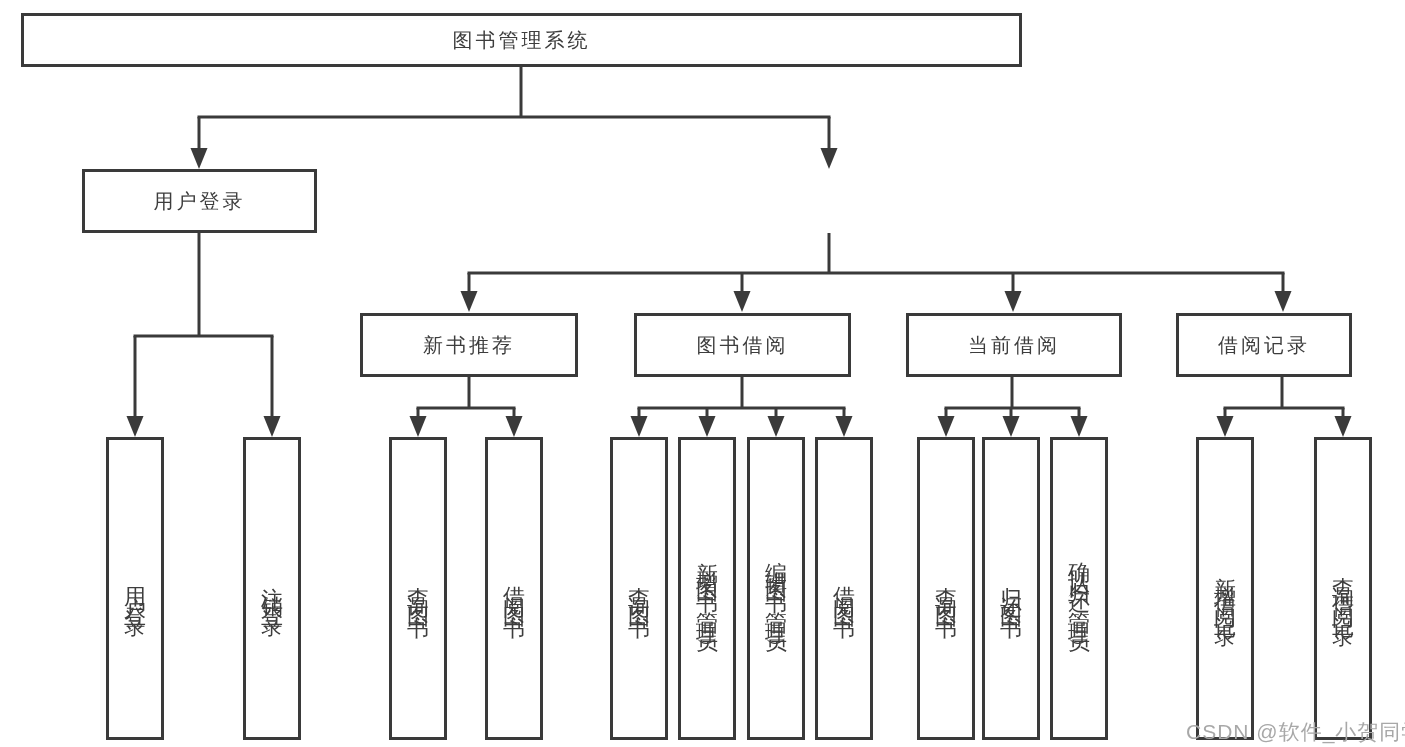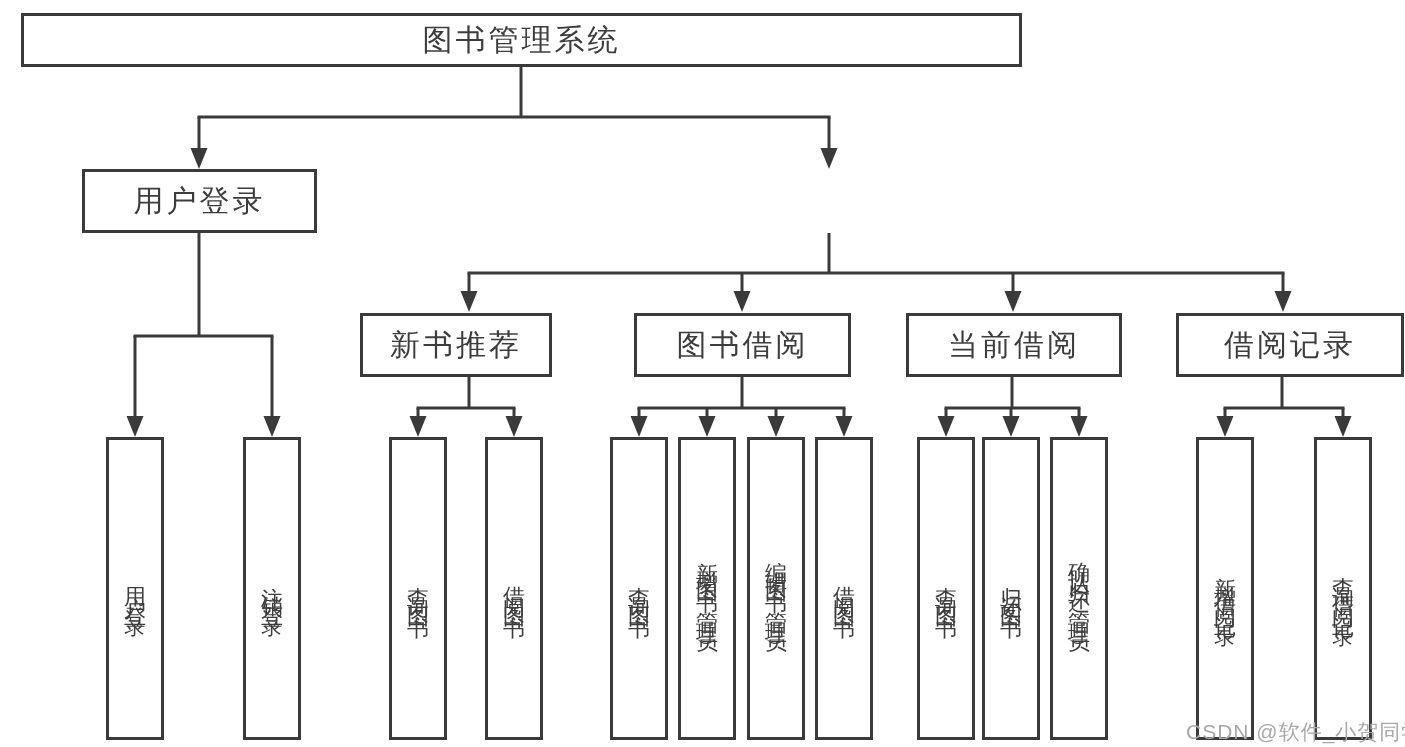--- a/index.html
+++ b/index.html
@@ -21,36 +21,36 @@
     position: absolute;
     box-sizing: border-box;
     background: #ffffff;
     border: 3px solid #3a3a3a;
     display: flex;
     align-items: center;
     justify-content: center;
     color: #3d3d3d;
     z-index: 1;
   }
-  .h-node { font-size: 30px; letter-spacing: 3px; white-space: nowrap; }
+  .h-node { font-size: 20px; letter-spacing: 3px; white-space: nowrap; }
   .v-node span {
     writing-mode: vertical-rl;
     font-size: 22px;
     letter-spacing: 10px;
     line-height: 1;
     color: #3d3d3d;
   }
   
   .pos-root     { left: 21px;   top: 13px;  width: 1001px; height: 54px; }
   .pos-l2-user  { left: 82px;   top: 169px; width: 235px;  height: 64px; }
   .pos-l2-mgmt  { left: 711px;  top: 169px; width: 237px;  height: 64px; }
-  .pos-l3-newrec  { left: 360px;  top: 313px; width: 192px; height: 64px; align-items: center; }
+  .pos-l3-newrec  { left: 360px;  top: 313px; width: 218px; height: 64px; align-items: center; }
   .pos-l3-borrow  { left: 634px;  top: 313px; width: 217px; height: 64px; align-items: center; }
   .pos-l3-current { left: 906px;  top: 313px; width: 216px; height: 64px; }
-  .pos-l3-records { left: 1176px; top: 313px; width: 228px; height: 64px; justify-content: center; }
+  .pos-l3-records { left: 1176px; top: 313px; width: 176px; height: 64px; justify-content: center; }
   .leaf { top: 437px; width: 58px; height: 303px; }
   .pos-v1  { left: 106px; }
   .pos-v2  { left: 243px; }
   .pos-v3  { left: 389px; }
   .pos-v4  { left: 485px; }
   .pos-v5  { left: 610px; }
   .pos-v6  { left: 678px; }
   .pos-v7  { left: 747px; }
   .pos-v8  { left: 815px; }
   .pos-v9  { left: 917px; }

